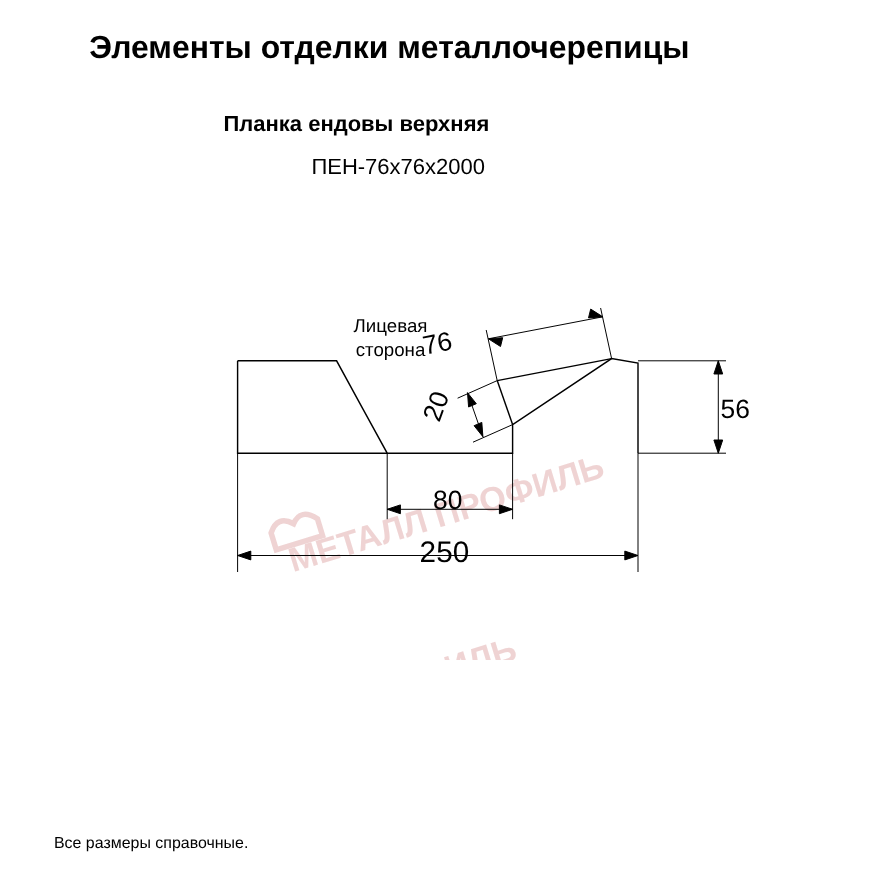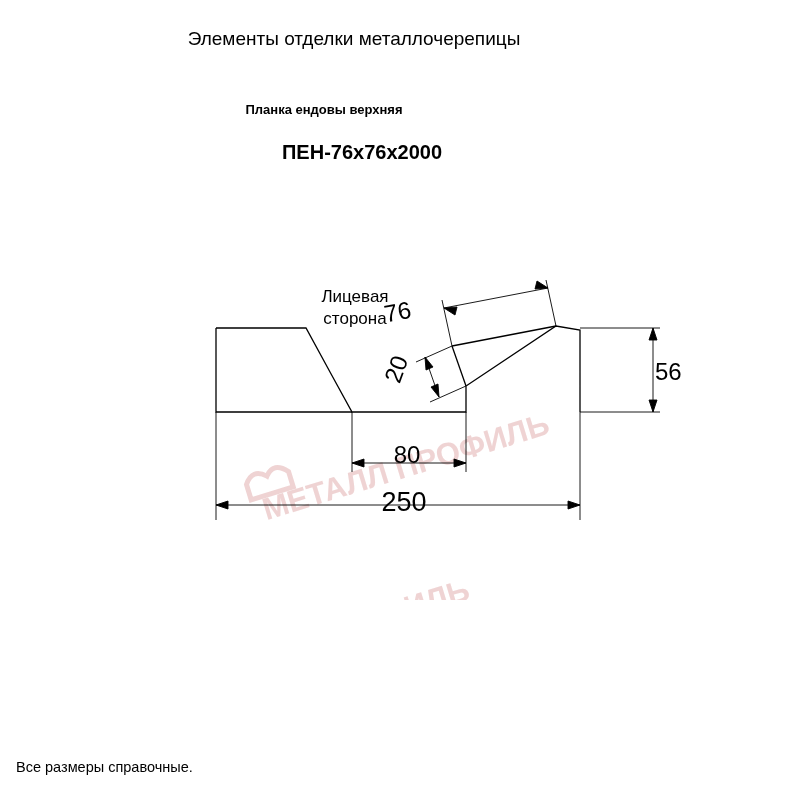--- a/index.html
+++ b/index.html
@@ -19,55 +19,55 @@
     position: absolute;
     left: 0; top: 0;
     width: 800px;
     height: 800px;
   }
   .title-main {
     position: absolute;
     left: 0; top: 28px;
     width: 708px;
     text-align: center;
-    font-size: 19px;
-    font-weight: normal;
+    font-size: 29px;
+    font-weight: bold;
     letter-spacing: 0px;
   }
   .title-sub {
     position: absolute;
     left: 0; top: 102px;
     width: 648px;
     text-align: center;
-    font-size: 13px;
+    font-size: 20px;
     font-weight: bold;
   }
   .title-code {
     position: absolute;
     left: 0; top: 141px;
     width: 724px;
     text-align: center;
     font-size: 20px;
-    font-weight: bold;
+    font-weight: normal;
   }
   .drawing {
     position: absolute;
     left: 0; top: 180px;
     width: 800px;
     height: 420px;
   }
   .footer {
     position: absolute;
     left: 16px;
     bottom: 22px;
     width: 770px;
     font-size: 14.5px;
     line-height: 22px;
   }
-  .footer div { white-space: pre; }
+  .footer div { white-space: pre; margin-left: 33px; }
   svg { display: block; }
   text { font-family: "Liberation Sans", sans-serif; }
 </style>
 </head>
 <body>
 
 <div class="page">
 
   <div class="title-main">Элементы отделки металлочерепицы</div>
   <div class="title-sub">Планка ендовы верхняя</div>

